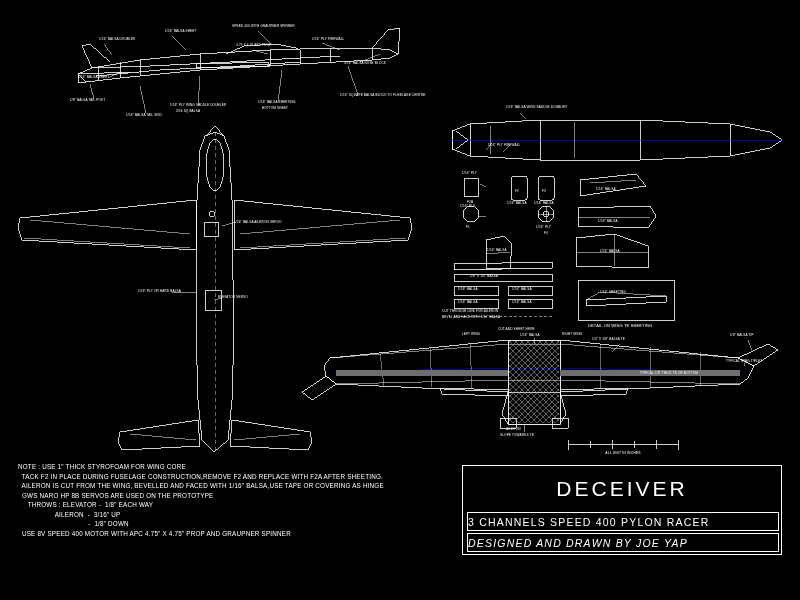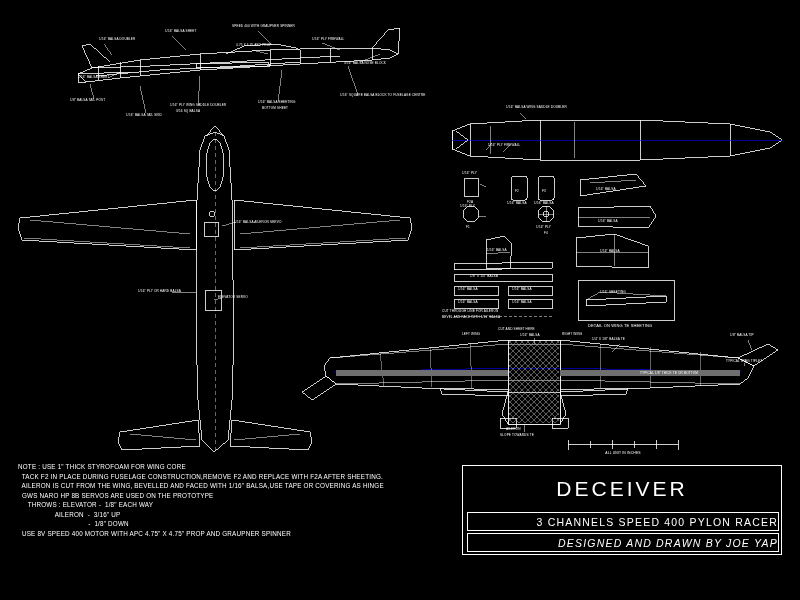--- a/index.html
+++ b/index.html
@@ -72,21 +72,21 @@
   }
   .tb-row {
     position: absolute;
     left: 4px;
     width: 312px;
     height: 19px;
     border: 1px solid #ffffff;
     box-sizing: border-box;
     display: flex;
     align-items: center;
-    justify-content: flex-end;
+    justify-content: flex-start;
   }
   .tb-row.r1 { top: 46px; }
   .tb-row.r2 { top: 67px; font-style: italic; }
   .tb-sub {
     font-size: 10.5px;
     letter-spacing: 1.2px;
     color: #ffffff;
   }
 </style>
 </head>

